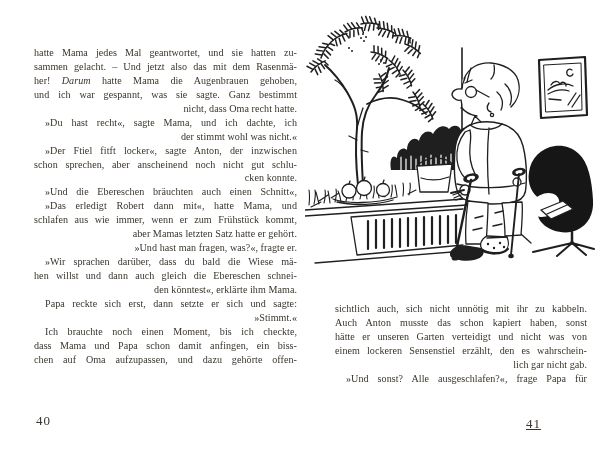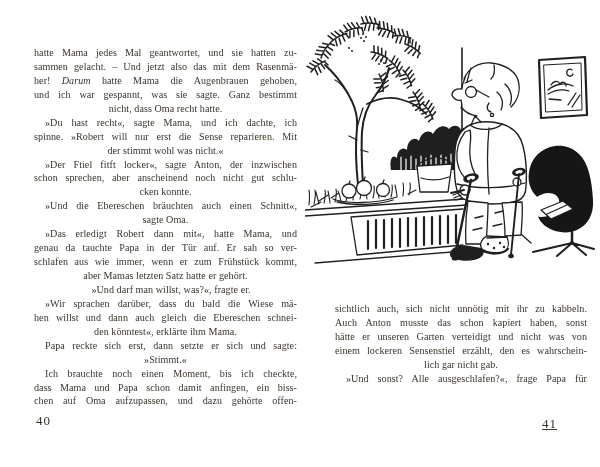--- a/index.html
+++ b/index.html
@@ -6,57 +6,54 @@
   body{
     width:600px;height:467px;position:relative;overflow:hidden;
     background:#ffffff;
     font-family:"Liberation Serif","DejaVu Serif",serif;
     color:#3a342b;
   }
   .page{position:absolute;top:0;height:467px;}
   .textcol{position:absolute;}
   .line{
     font-size:10.1px;line-height:13.95px;height:13.95px;
-    overflow:hidden;text-align:center;letter-spacing:0.05px;
+    overflow:hidden;text-align:right;letter-spacing:0.05px;
   }
   .line.j{text-align:justify;text-align-last:justify;}
   .line.in{text-indent:11px;}
   .line em{font-style:italic;}
   .folio{
     position:absolute;font-size:13px;letter-spacing:1px;color:#3a342b;
   }
   #left-lines{left:34px;top:46px;width:263px;}
   #right-lines{left:335px;top:302px;width:252px;}
   .folio-left{left:36px;top:413px;}
-  .folio-right{left:542px;top:416px;text-decoration:underline;}
+  .folio-right{left:526px;top:416px;text-decoration:underline;}
   #illustration{position:absolute;left:305px;top:8px;}
 </style>
 </head>
 <body>
 
 <div class="page" style="left:0;width:300px;">
   <div class="textcol" id="left-lines">
       <div class="line j">hatte Mama jedes Mal geantwortet, und sie hatten zu-</div>
       <div class="line j">sammen gelacht. – Und jetzt also das mit dem Rasenmä-</div>
       <div class="line j">her! <em>Darum</em> hatte Mama die Augenbrauen gehoben,</div>
       <div class="line j">und ich war gespannt, was sie sagte. Ganz bestimmt</div>
       <div class="line">nicht, dass Oma recht hatte.</div>
       <div class="line j in">»Du hast recht«, sagte Mama, und ich dachte, ich</div>
-      <div class="line j">spinne. »Robert will nur erst die Sense reparieren. Mit</div>
       <div class="line">der stimmt wohl was nicht.«</div>
       <div class="line j in">»Der Ftiel fitft locker«, sagte Anton, der inzwischen</div>
       <div class="line j">schon sprechen, aber anscheinend noch nicht gut schlu-</div>
       <div class="line">cken konnte.</div>
       <div class="line j in">»Und die Ebereschen bräuchten auch einen Schnitt«,</div>
-      <div class="line">sagte Oma.</div>
       <div class="line j in">»Das erledigt Robert dann mit«, hatte Mama, und</div>
-      <div class="line j">genau da tauchte Papa in der Tür auf. Er sah so ver-</div>
       <div class="line j">schlafen aus wie immer, wenn er zum Frühstück kommt,</div>
       <div class="line">aber Mamas letzten Satz hatte er gehört.</div>
-      <div class="line in">»Und darf man willst, was?«, fragte er.</div>
+      <div class="line in">»Und hast man fragen, was?«, fragte er.</div>
       <div class="line j in">»Wir sprachen darüber, dass du bald die Wiese mä-</div>
       <div class="line j">hen willst und dann auch gleich die Ebereschen schnei-</div>
       <div class="line">den könntest«, erklärte ihm Mama.</div>
       <div class="line j in">Papa reckte sich erst, dann setzte er sich und sagte:</div>
       <div class="line">»Stimmt.«</div>
       <div class="line j in">Ich brauchte noch einen Moment, bis ich checkte,</div>
       <div class="line j">dass Mama und Papa schon damit anfingen, ein biss-</div>
       <div class="line j">chen auf Oma aufzupassen, und dazu gehörte offen-</div>
     </div>
   <div class="folio folio-left">40</div>

